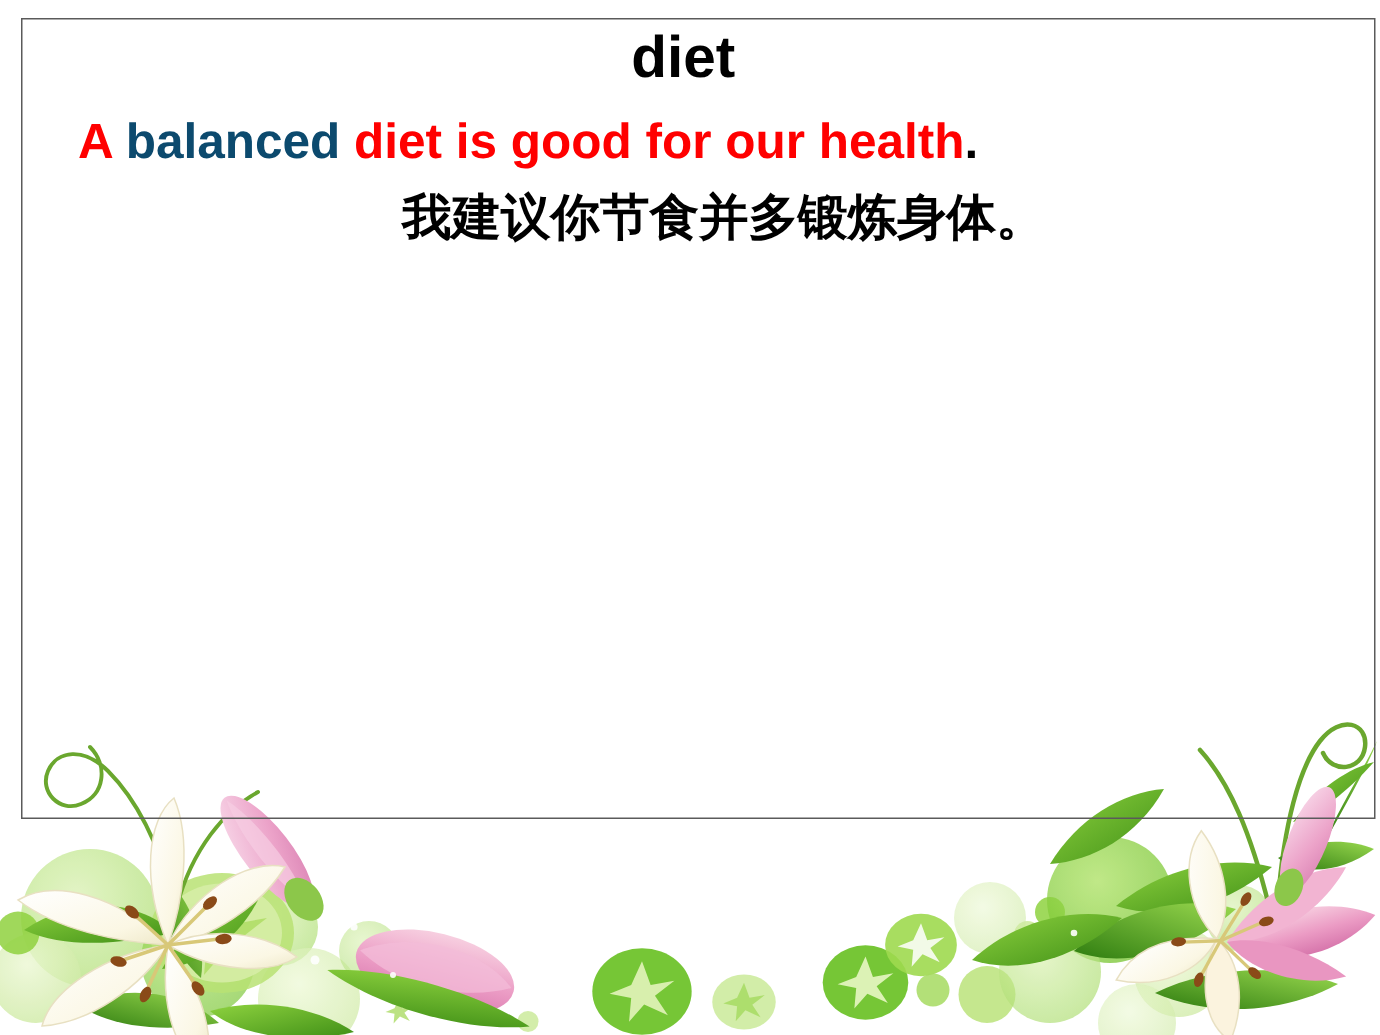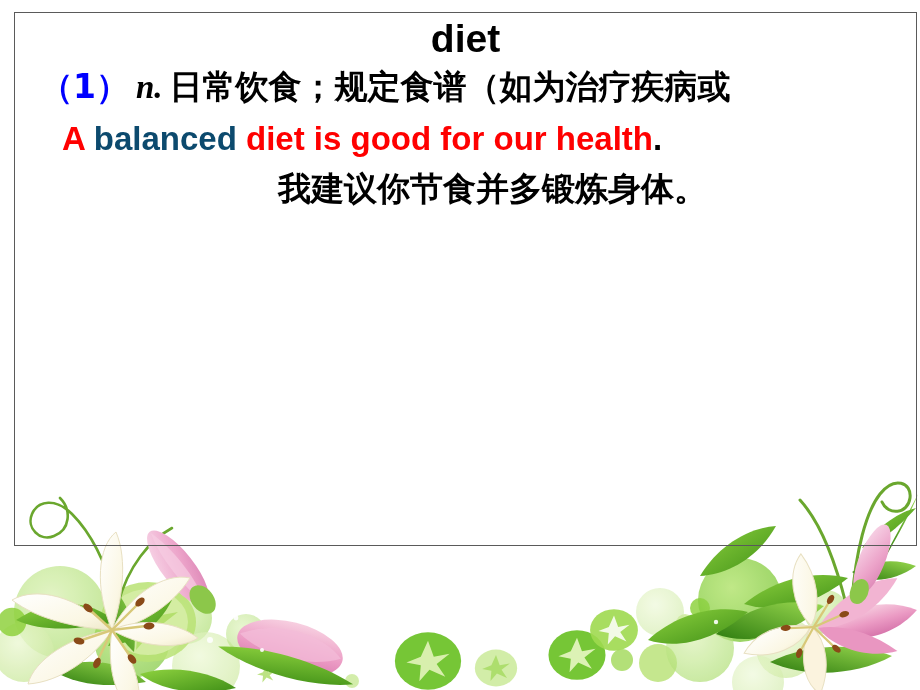--- a/index.html
+++ b/index.html
@@ -41,21 +41,21 @@
     height: 534px;
     border: 1.5px solid #5a5a5a;
     box-sizing: border-box;
     background: transparent;
     z-index: 3;
   }
 
   
   #text-block {
     position: absolute;
-    left: 14px;
+    left: 4px;
     top: 12px;
     width: 903px;
     height: 534px;
     z-index: 4;
     box-sizing: border-box;
   }
 
   .title {
     text-align: center;
     font-size: 39px;
@@ -335,23 +335,20 @@
         <circle cx="640" cy="636" r="2"></circle>
     </g>
   </svg>
 
   <div id="content-frame"></div>
 
   <div id="text-block">
 
     <div class="title">diet</div>
 
-    <div class="line" id="def1-line">
-      <span class="num">（1）</span><span class="sp-n"></span><span class="pos">n.</span><span class="sp-n"></span><span class="cn blk">日常饮食；规定食谱（如为治疗疾病或</span>
-    </div>
 
     <div class="line" id="ex1-line">
       <span class="red">A </span><span class="blu">balanced </span><span class="red">diet is good for our health</span><span class="blk">.</span>
     </div>
 
 
 
     <div class="line" id="cn-sentence-line">
       <span class="cn blk">我建议你节食并多锻炼身体。</span>
     </div>

